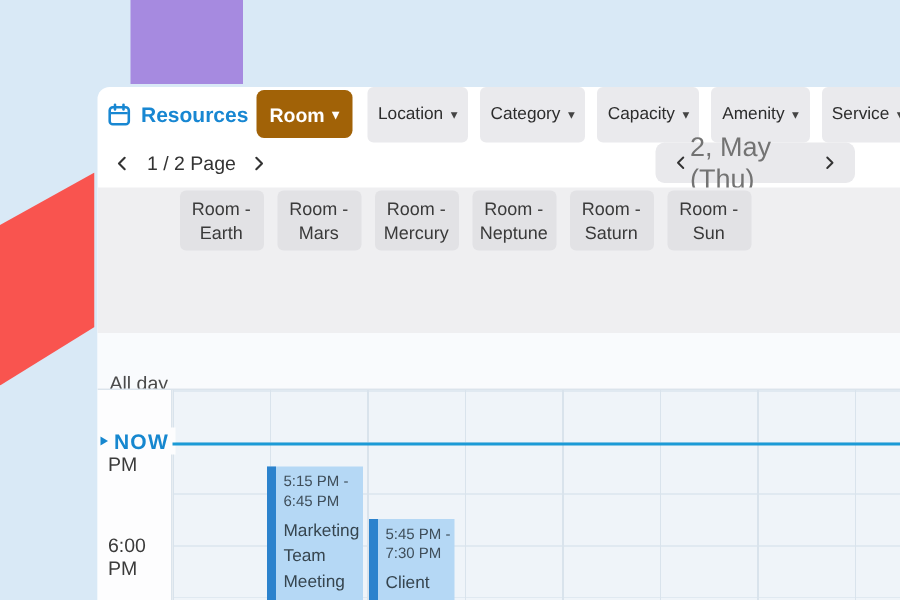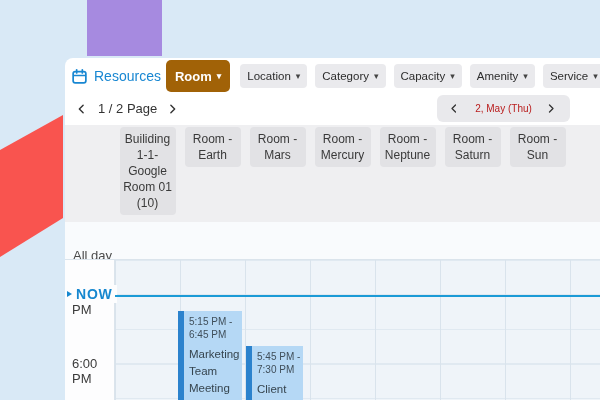--- a/index.html
+++ b/index.html
@@ -12,41 +12,41 @@
                clip-path:polygon(0 37px, 63px 2px, 63px 105px, 0 144px); }
 
   
   .panel { position:absolute; left:65px; top:58px; width:535px; height:342px;
            background:#ffffff; border-top-left-radius:8px; overflow:hidden; }
 
   
   .toolbar { position:absolute; top:4px; left:6px; right:0; height:28px;
              display:flex; align-items:center; white-space:nowrap; }
   .cal-icon { width:17px; height:17px; flex:none; }
-  .app-title { color:#1887d2; font-weight:normal; font-size:14px; margin:0 5px 0 6px; }
+  .app-title { color:#1887d2; font-weight:bold; font-size:14px; margin:0 5px 0 6px; }
   .btn-room { background:#a16207; color:#fff; font-weight:bold; font-size:13px;
               border:none; border-radius:5px; height:25px; padding:16px 9px;
               display:inline-flex; align-items:center; gap:5px; cursor:pointer;
               font-family:inherit; }
   .btn-room .caret { font-size:9px; color:#fff; }
   .filters { display:flex; gap:8px; margin-left:10px; }
   .chip-btn { background:#eaeaed; color:#2d2d2d; font-size:11.5px; border:none;
-              border-radius:4px; height:24px; padding:0 7px; display:inline-flex;
+              border-radius:4px; height:37px; padding:0 7px; display:inline-flex;
               align-items:center; gap:5px; cursor:pointer; font-family:inherit; flex:none; }
   .chip-btn .caret { font-size:9px; color:#444; }
 
   
   .navrow { position:absolute; top:37px; left:6px; right:0; height:27px; }
   .pagegroup { display:inline-flex; align-items:center; gap:9px; margin-left:4px; height:27px; }
   .chev-btn { background:none; border:none; padding:0; width:14px; height:16px; cursor:pointer; }
   .pagetext { font-size:13px; color:#333; }
   .date-nav { position:absolute; right:30px; top:0; width:133px; height:27px;
               background:#e9e9ec; border-radius:6px; display:flex; align-items:center;
               justify-content:space-between; padding:0 11px; cursor:pointer; }
-  .date-text { font-size:10px; color:#b91c1c; }
+  .date-text { font-size:18px; color:#737373; }
 
   
   .band { position:absolute; top:67px; left:0; right:0; height:97px; background:#efeff1; }
   .chips-row { position:absolute; left:50px; top:2px; display:flex; }
   .col-slot { width:65px; flex:none; display:flex; justify-content:center; align-items:flex-start; }
   .res-chip { width:56px; background:#e2e2e5; border-radius:4px; padding:4px 2px;
               font-size:12px; line-height:16px; color:#3a3a3a; text-align:center; }
 
   
   .allday { position:absolute; top:164px; left:0; right:0; height:37px; background:#f9fbfd; }
@@ -152,23 +152,20 @@
         <svg viewBox="0 0 24 24" width="12" height="15">
             <polyline points="9,5 16,12 9,19" fill="none" stroke="#333" stroke-width="2.6" stroke-linecap="round" stroke-linejoin="round"></polyline>
           </svg>
       </button>
     </div>
   </div>
 
   <div class="band">
     <div class="chips-row">
       <div class="col-slot">
-          <div class="res-chip">Builiding 1-1- Google Room 01 (10)</div>
-        </div>
-      <div class="col-slot">
           <div class="res-chip">Room - Earth</div>
         </div>
       <div class="col-slot">
           <div class="res-chip">Room - Mars</div>
         </div>
       <div class="col-slot">
           <div class="res-chip">Room - Mercury</div>
         </div>
       <div class="col-slot">
           <div class="res-chip">Room - Neptune</div>

